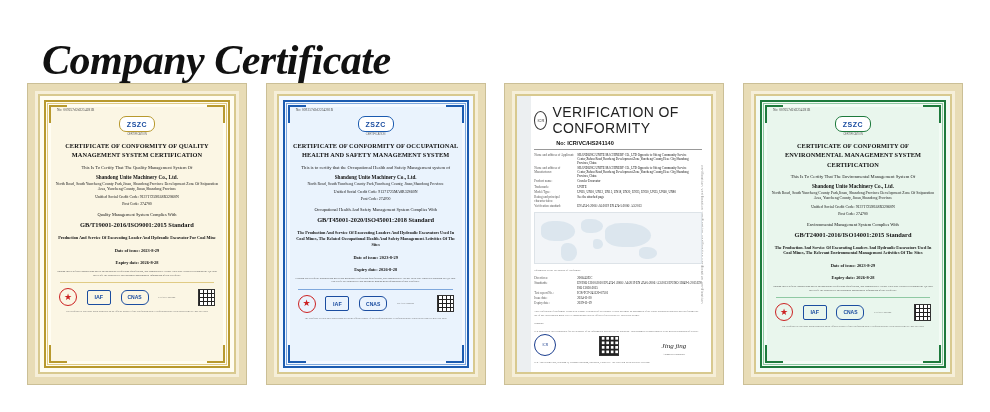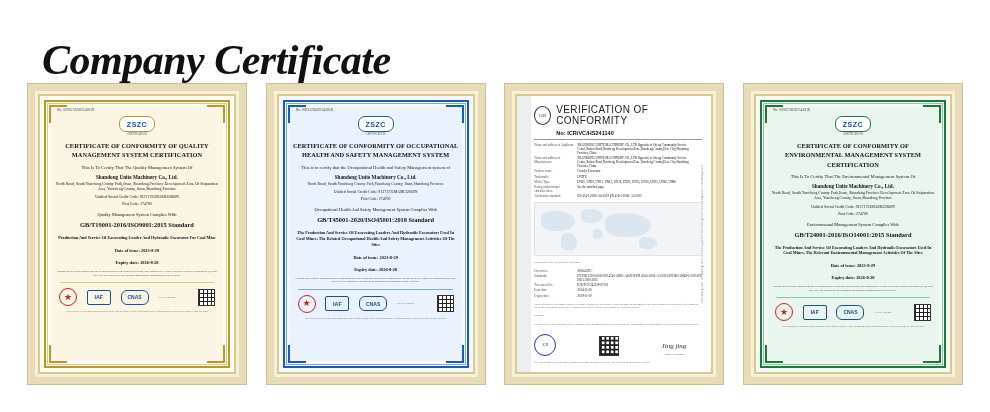--- a/index.html
+++ b/index.html
@@ -244,21 +244,21 @@
   .voc-head{display:flex;align-items:center;gap:5px;margin-left:8px;}
   .voc-seal{
     width:17px;height:17px;border-radius:50%;
     border:1.2px solid #333;
     display:flex;align-items:center;justify-content:center;
     font-size:4px;color:#333;
     font-family:"Liberation Sans", sans-serif;
   }
   .voc-title{
     font-family:"Liberation Sans", sans-serif;
-    font-size:10px;letter-spacing:0.4px;color:#222;
+    font-size:14px;letter-spacing:0.4px;color:#222;
   }
   .voc-no{
     margin:4px 0 0 30px;
     font-family:"Liberation Sans", sans-serif;
     font-weight:bold;font-size:5.6px;color:#111;
   }
   .voc-rule{height:1px;background:#999;margin:3px 0 3px 8px;}
   .voc-table{margin-left:8px;display:flex;flex-direction:column;gap:1.2px;}
   .voc-row{display:flex;gap:3px;font-size:3.1px;line-height:1.3;color:#333;}
   .voc-row .k{width:40px;flex:none;color:#555;}

